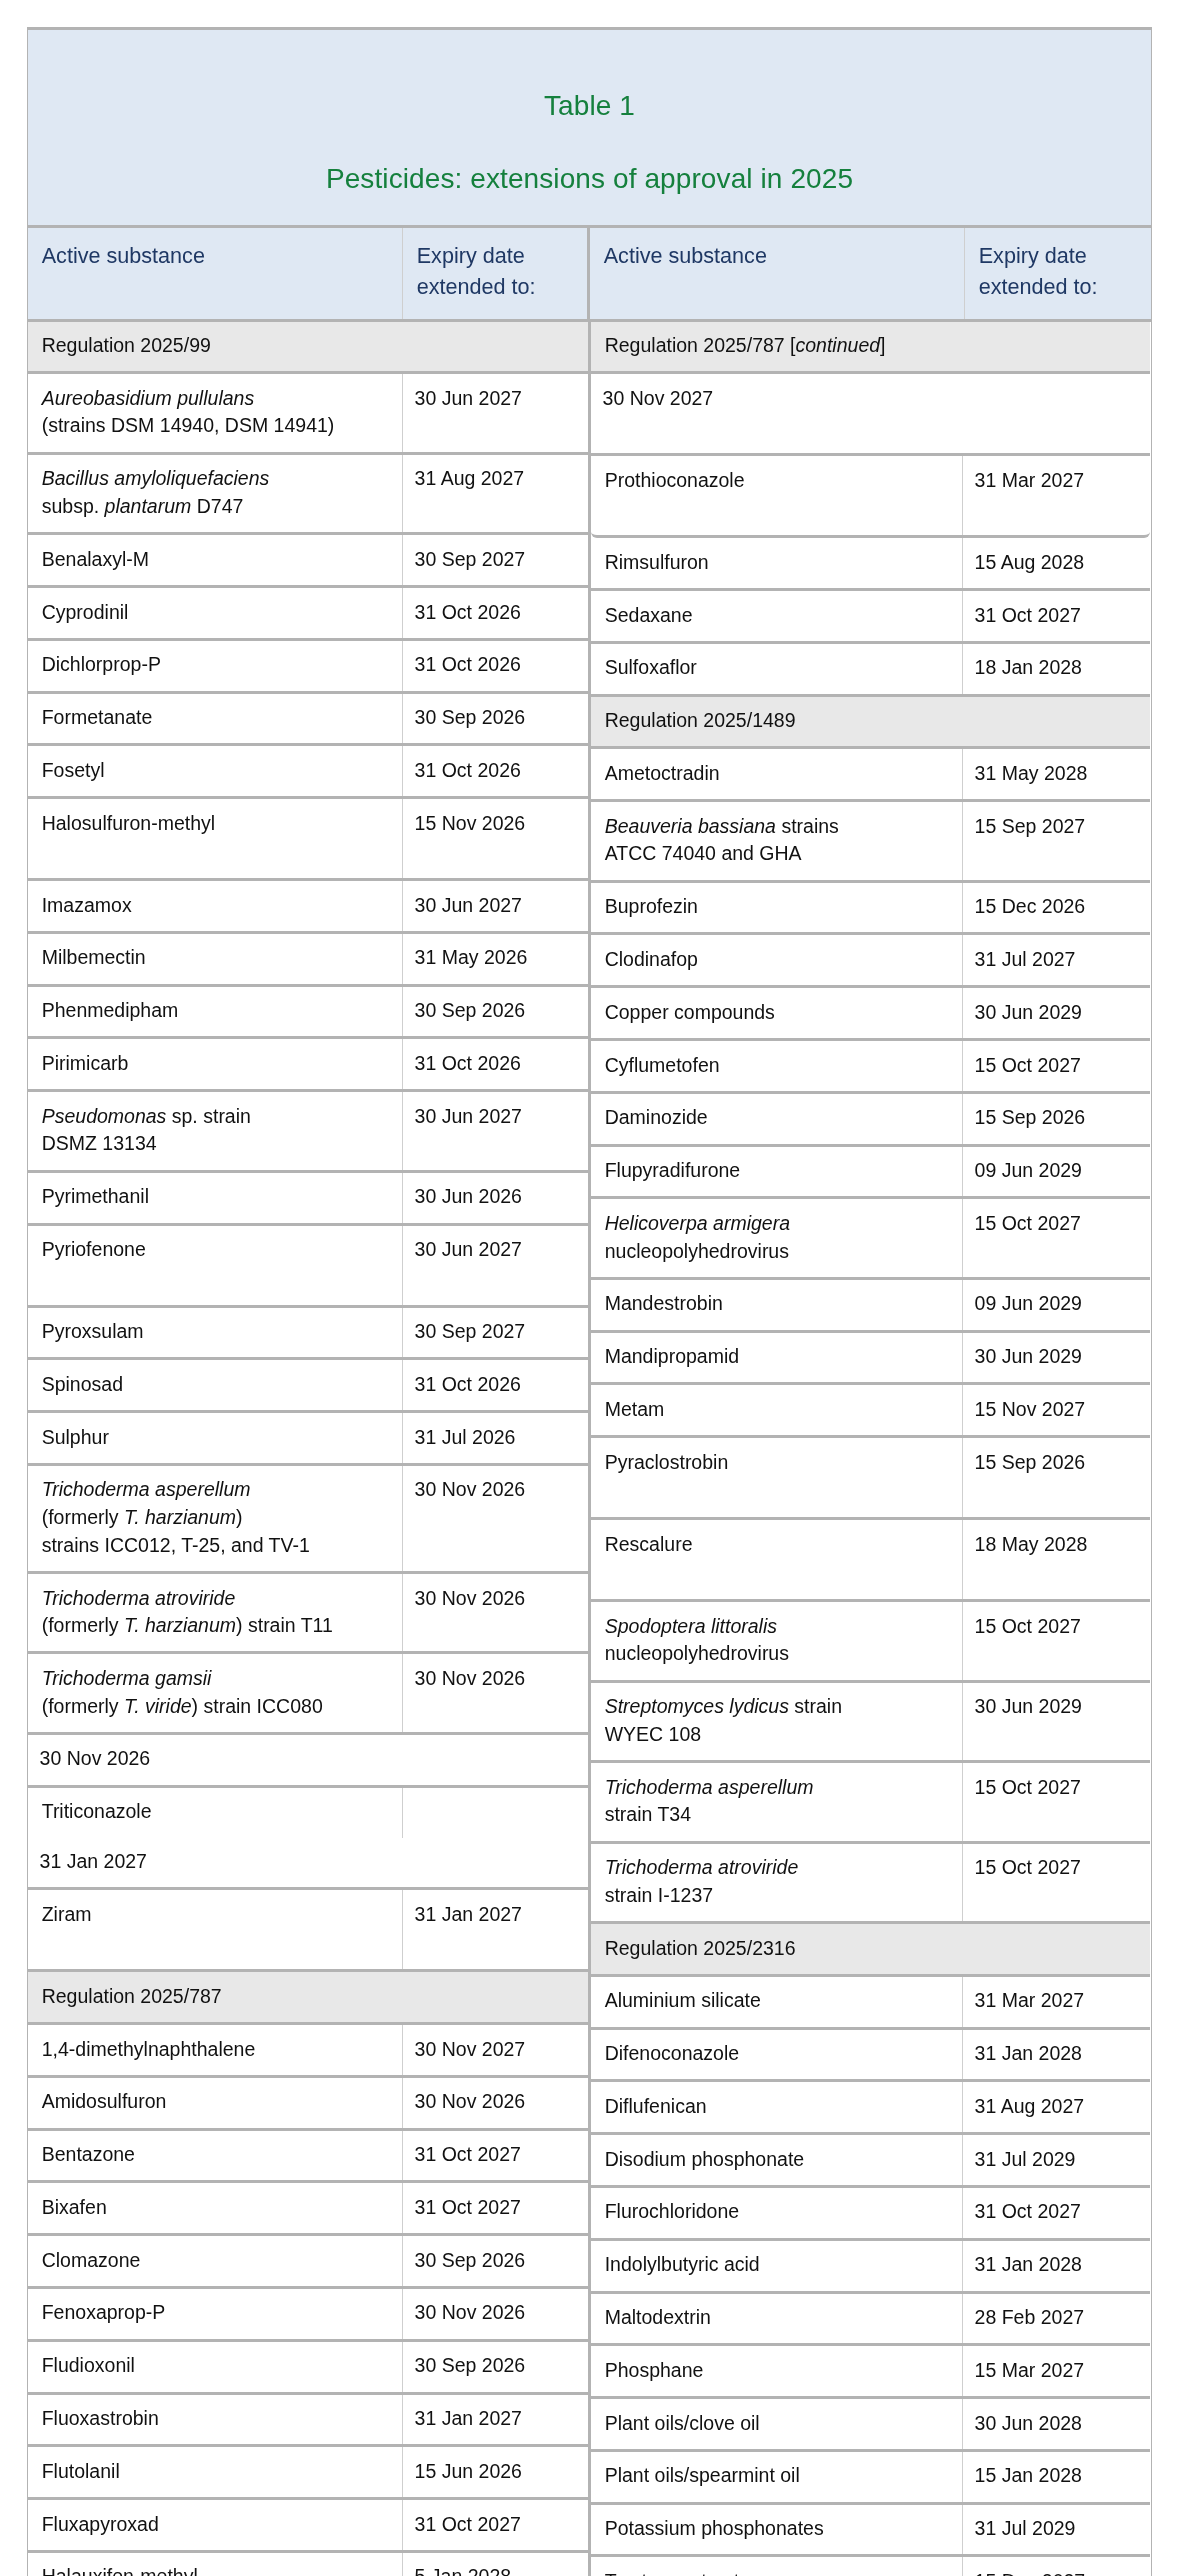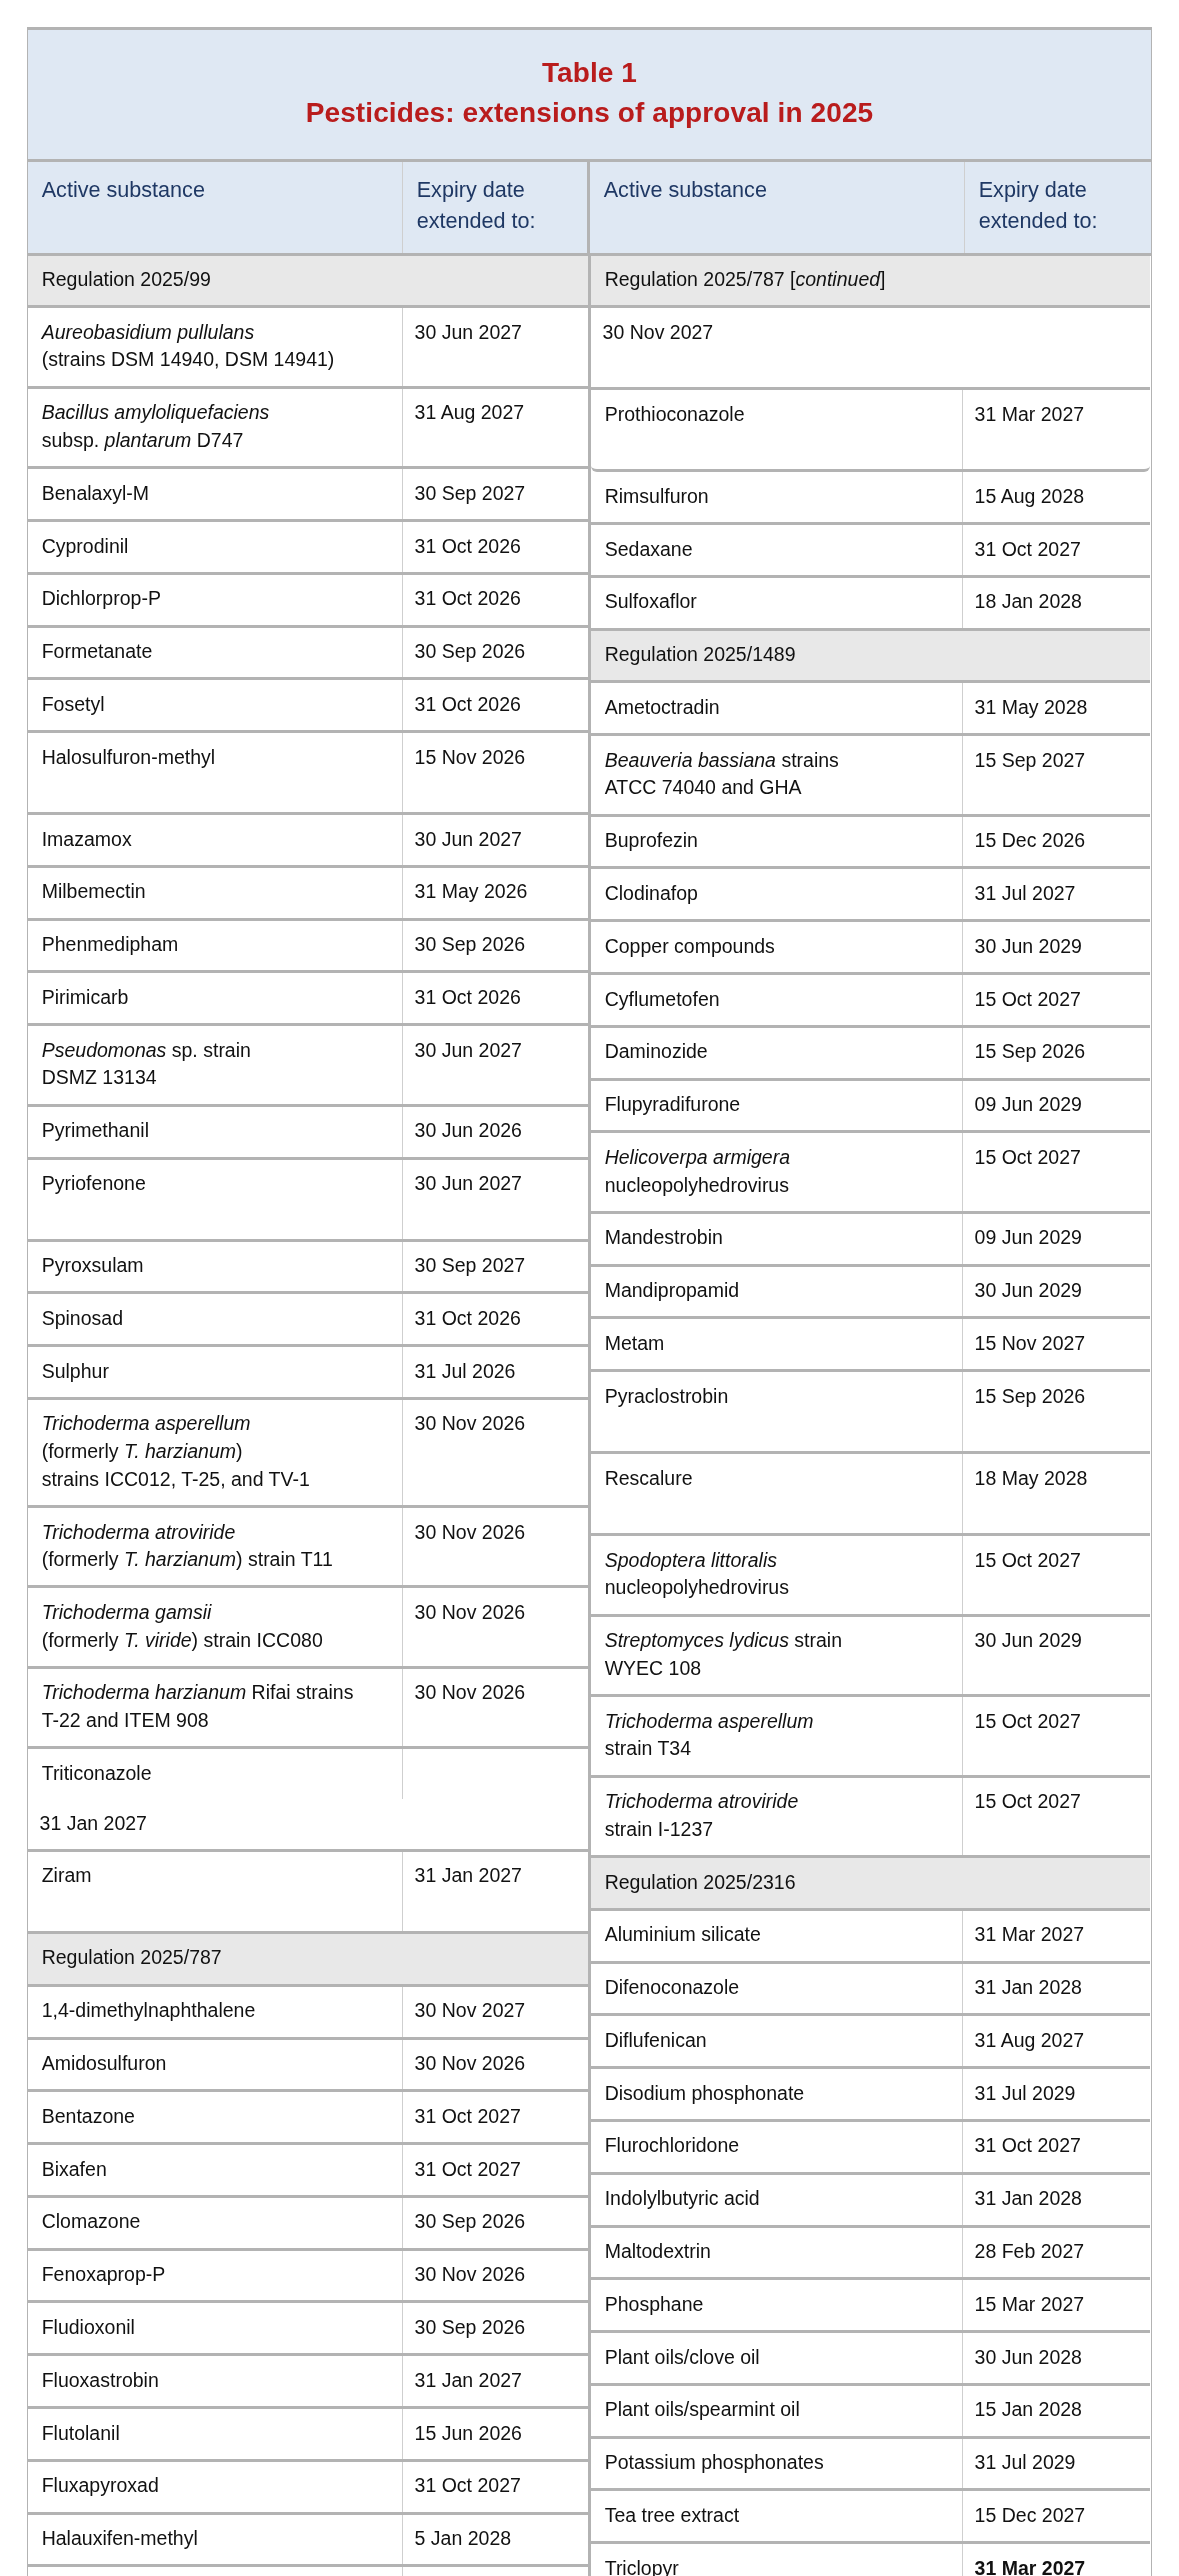--- a/index.html
+++ b/index.html
@@ -29,25 +29,26 @@
   }
 
   
   .title-block {
     background: #dfe8f3;
     border-bottom: 3.2px solid #b3b3b3;
     padding: 23px 16px 26px 16px;
     text-align: center;
   }
   .title-line {
-    color: #b91c1c;
+    color: #15803d;
     font-size: 28px;
     line-height: 1.42;
-    font-weight: 700;
+    font-weight: 400;
     letter-spacing: 0.1px;
+    margin-top: 33px;
   }
 
   
   .head-row {
     display: flex;
     background: #dfe8f3;
     border-bottom: 3.2px solid #b3b3b3;
   }
   .head-cell {
     box-sizing: border-box;
@@ -213,21 +214,20 @@
           </div>
           <div class="trow">
             <div class="cell-sub"><i>Trichoderma atroviride</i><br>(formerly <i>T. harzianum</i>) strain T11</div>
             <div class="cell-date">30 Nov 2026</div>
           </div>
           <div class="trow">
             <div class="cell-sub"><i>Trichoderma gamsii</i><br>(formerly <i>T. viride</i>) strain ICC080</div>
             <div class="cell-date">30 Nov 2026</div>
           </div>
           <div class="trow">
-            <div class="cell-sub"><i>Trichoderma harzianum</i> Rifai strains<br>T-22 and ITEM 908</div>
             <div class="cell-date">30 Nov 2026</div>
           </div>
           <div class="trow" style="min-height: 79px; flex-direction: column;">
             <div class="cell-sub">Triticonazole</div>
             <div class="cell-date">31 Jan 2027</div>
           </div>
           <div class="trow" style="min-height: 79px;">
             <div class="cell-sub">Ziram</div>
             <div class="cell-date">31 Jan 2027</div>
           </div>

